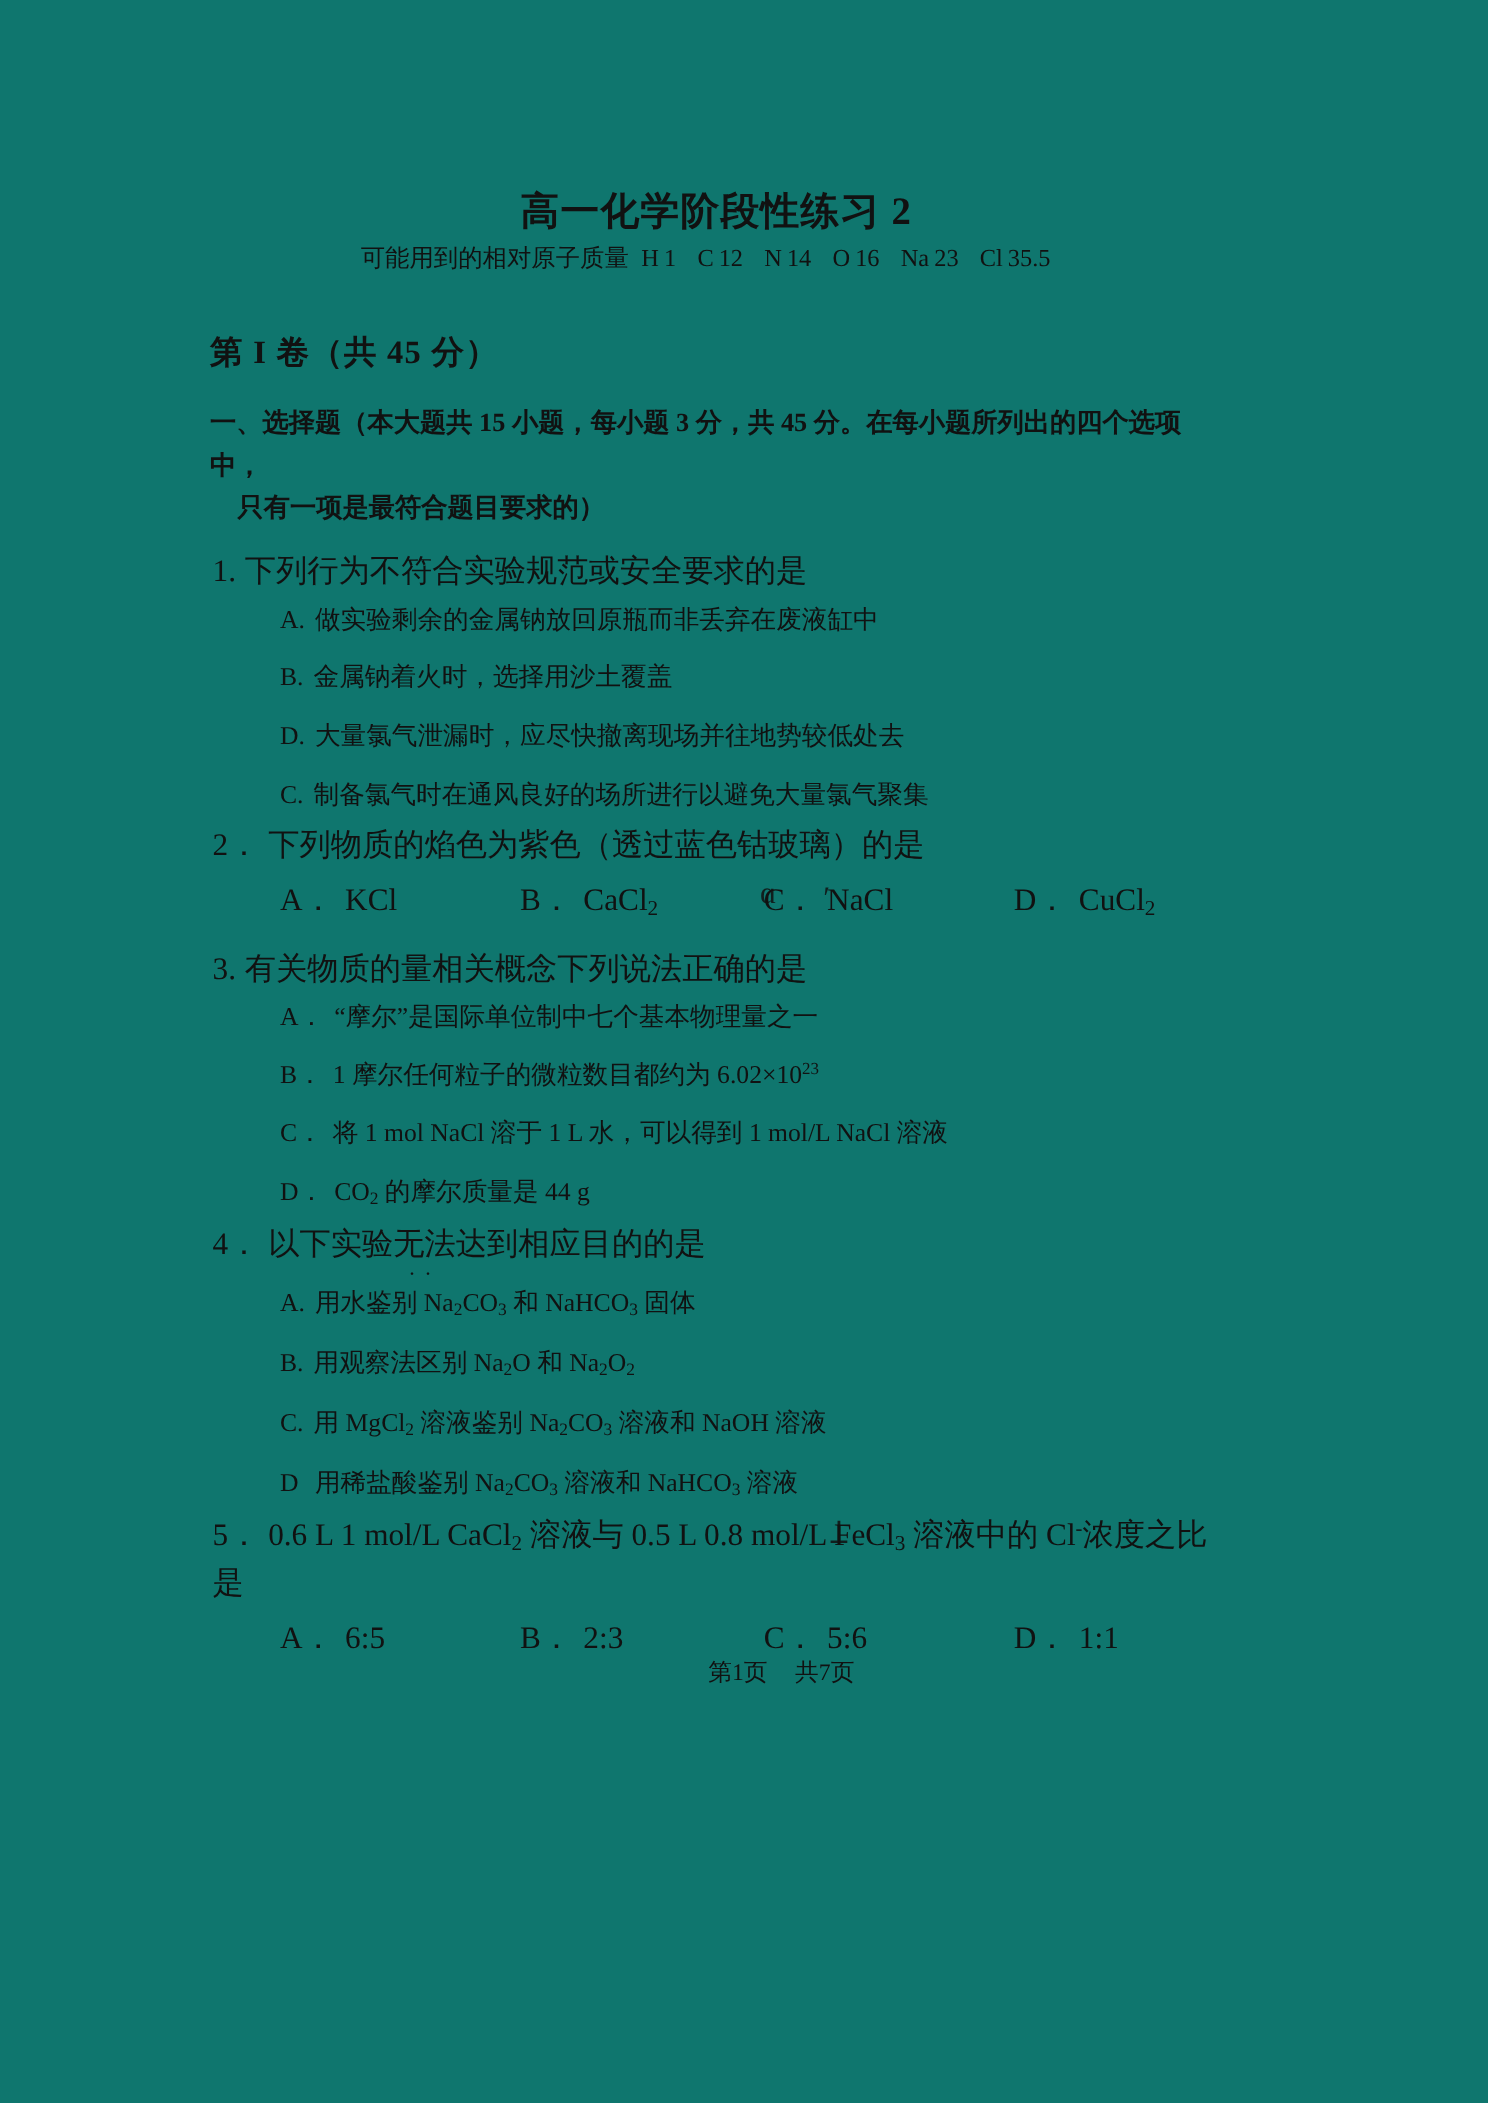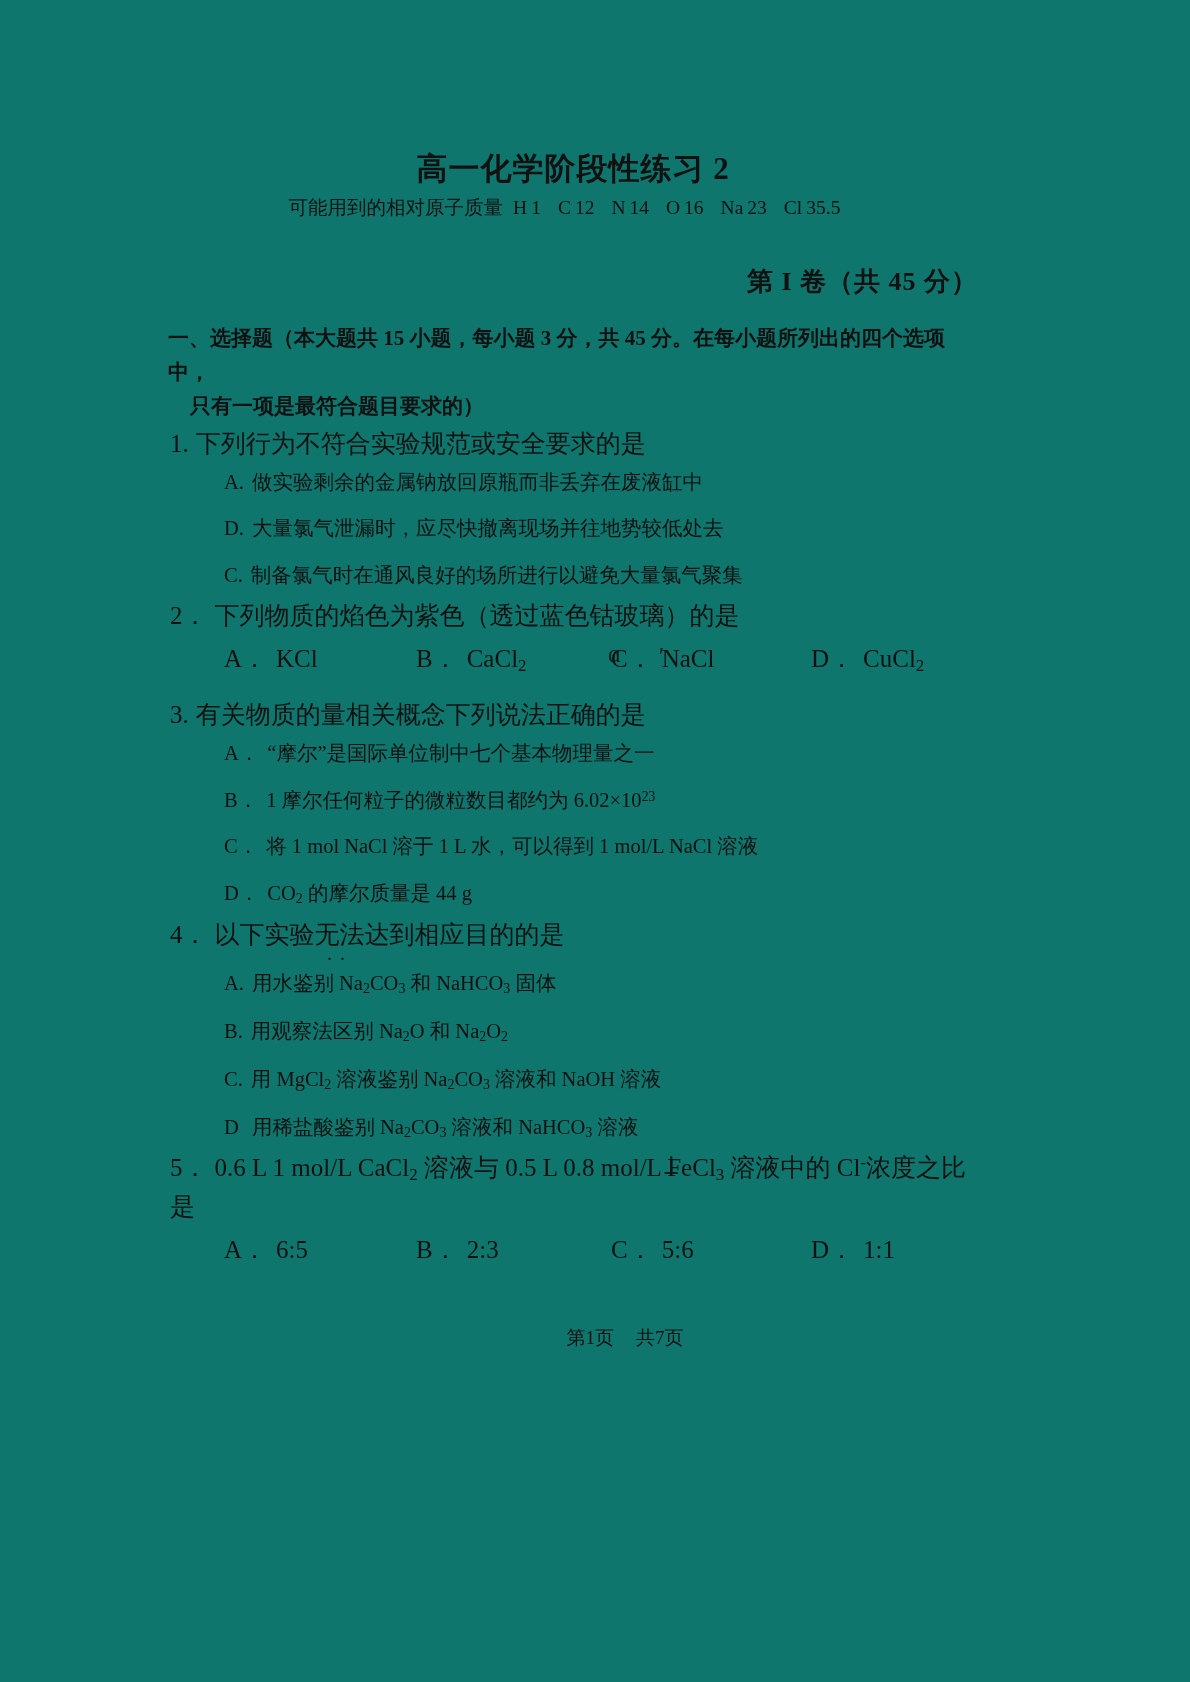--- a/index.html
+++ b/index.html
@@ -46,32 +46,32 @@
     font-size: 19.5px;
     margin: 0 0 44px 0;
     line-height: 1.3;
     white-space: nowrap;
   }
   .atomic-line .label { margin-right: 10px; }
   .atomic-line .pair { margin-right: 17px; }
   .atomic-line .pair .sym { margin-right: 4px; }
 
   .part-title {
-    text-align: right;
+    text-align: left;
     font-size: 26px;
     font-weight: bold;
     margin: 0 0 22px 0;
     letter-spacing: 1px;
   }
 
   .section-head {
     font-size: 21px;
     font-weight: bold;
     line-height: 1.62;
-    margin: 0 0 2px 0;
+    margin: 0 0 16px 0;
     text-indent: 0;
   }
   .section-head .l2 {
     display: block;
     padding-left: 22px;
   }
 
   
   .q {
     font-size: 25px;
@@ -171,20 +171,21 @@
     <div class="section-head">
       <span>一、选择题（本大题共 15 小题，每小题 3 分，共 45 分。在每小题所列出的四个选项中，</span>
       <span class="l2">只有一项是最符合题目要求的）</span>
     </div>
 
     <div class="q">
       <span class="num">1.</span><span>下列行为不符合实验规范或安全要求的是</span>
     </div>
     <div class="opts">
       <div class="opt"><span class="tag">A.</span><span>做实验剩余的金属钠放回原瓶而非丢弃在废液缸中</span></div>
+      <div class="opt"><span class="tag">B.</span><span>金属钠着火时，选择用沙土覆盖</span></div>
       <div class="opt"><span class="tag">D.</span><span>大量氯气泄漏时，应尽快撤离现场并往地势较低处去</span></div>
       <div class="opt"><span class="tag">C.</span><span>制备氯气时在通风良好的场所进行以避免大量氯气聚集</span></div>
     </div>
 
     <div class="q">
       <span class="num">2．</span><span>下列物质的焰色为紫色（透过蓝色钴玻璃）的是</span>
     </div>
     <div class="opt-row">
       <div class="cell c0"><span class="tag">A．</span><span>KCl</span></div>
       <div class="cell c1"><span class="tag">B．</span><span>CaCl<sub>2</sub></span></div>

